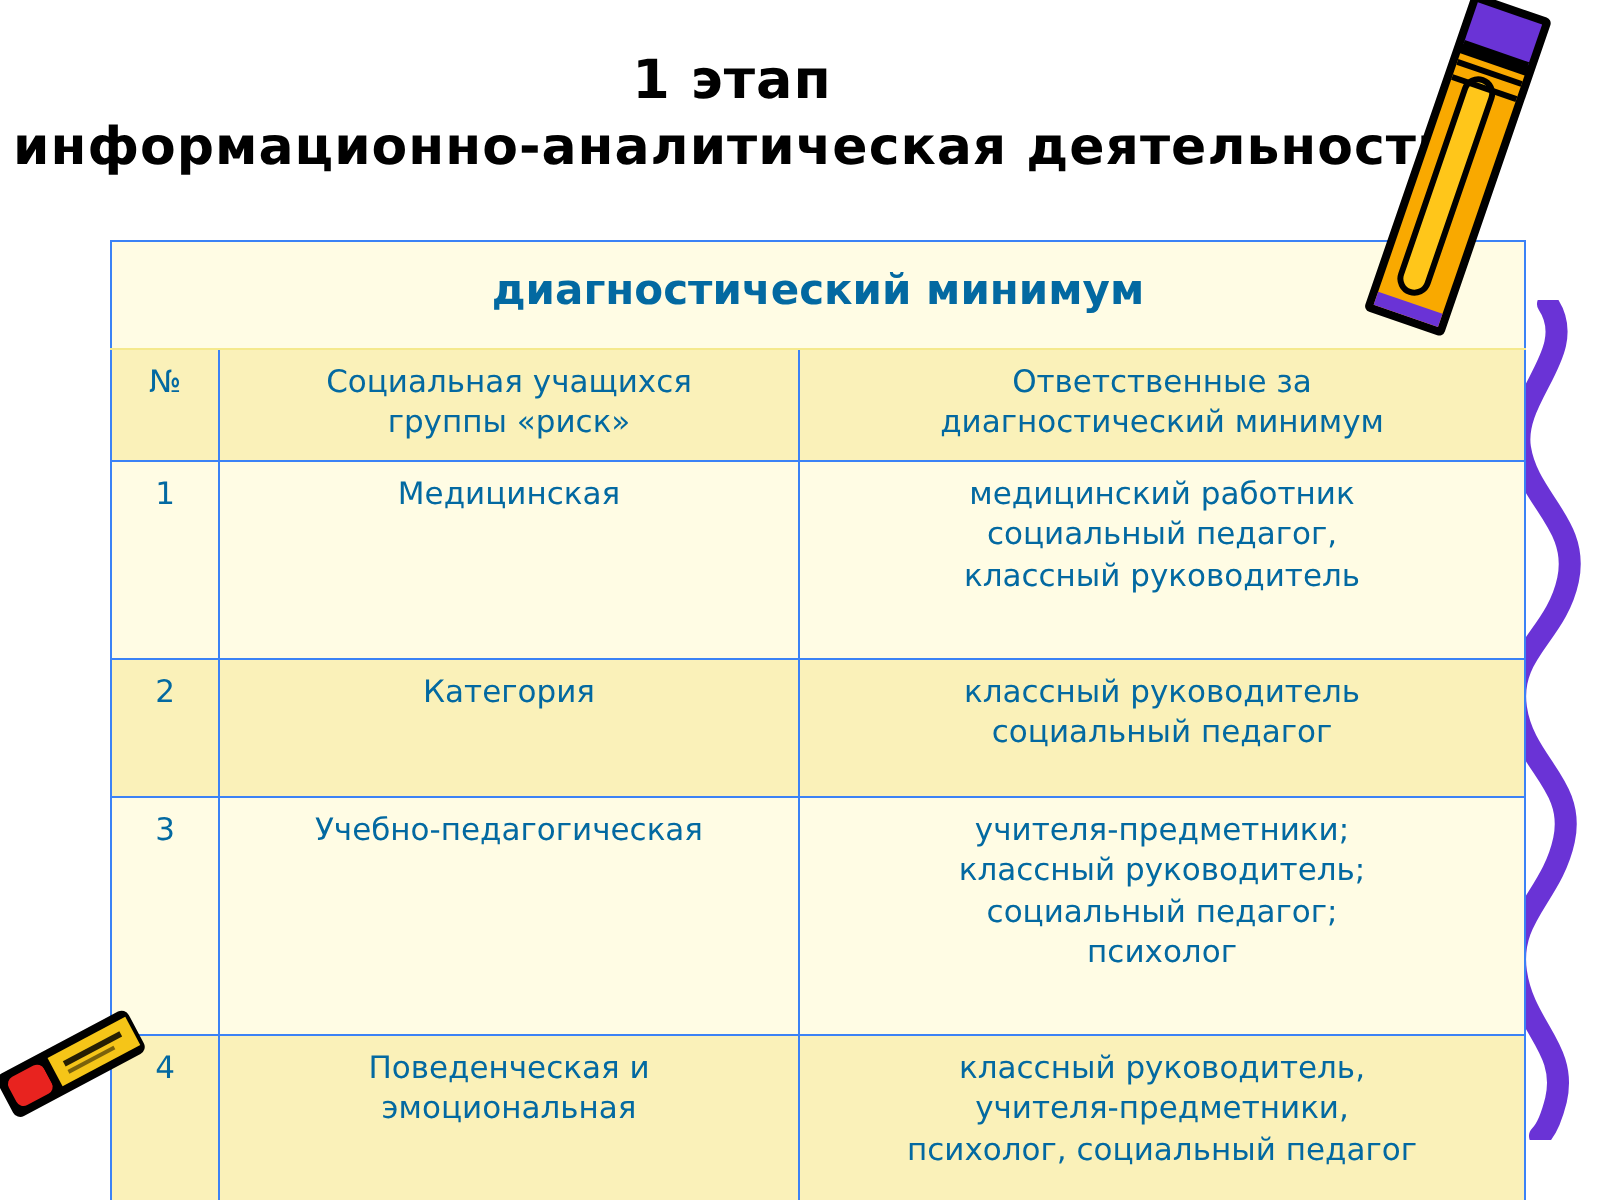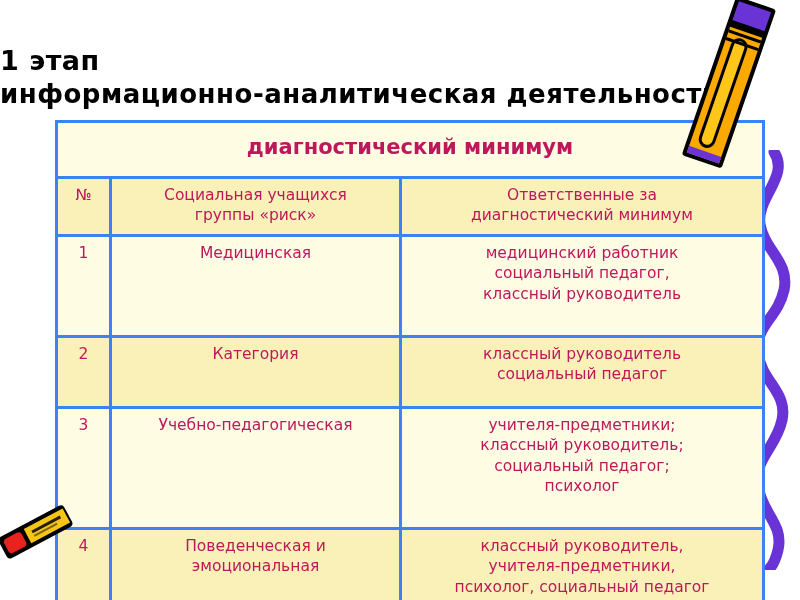--- a/index.html
+++ b/index.html
@@ -21,23 +21,23 @@
     inset: 0;
     width: 800px;
     height: 600px;
     overflow: hidden;
   }
 
   
   .title-block {
     position: absolute;
     left: 0;
-    top: 44px;
+    top: 24px;
     width: 732px;
-    text-align: left;
+    text-align: center;
     z-index: 4;
   }
   .title-line {
     display: block;
     color: #000000;
     font-weight: bold;
     letter-spacing: 0.5px;
     line-height: 1.26;
   }
   .title-line-1 {
@@ -90,24 +90,24 @@
     width: 707px;
     z-index: 3;
   }
   table.diag {
     border-collapse: collapse;
     width: 707px;
     table-layout: fixed;
     background: #fffce4;
   }
   table.diag td {
-    border: 3px solid #3b82f6;
+    border: 1px solid #3b82f6;
     vertical-align: top;
     padding: 6px 10px 8px 10px;
-    color: #be185d;
+    color: #0369a1;
     font-size: 15.5px;
     line-height: 1.30;
   }
 
   
   col.c-num  { width: 54px; }
   col.c-cat  { width: 290px; }
   col.c-resp { width: 363px; }
 
   

